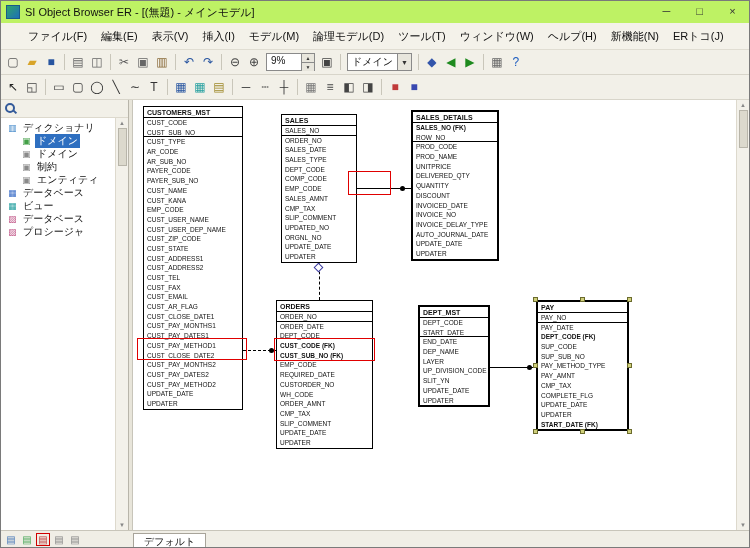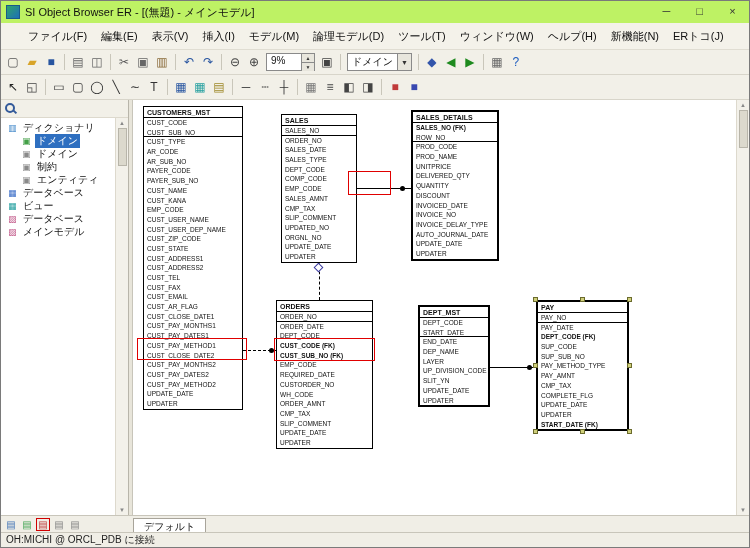--- a/index.html
+++ b/index.html
@@ -205,21 +205,21 @@
             <div class="tree-item" style="padding-left: 6px;">
               <span class="tree-icon" style="color: rgb(38, 160, 160);">▦</span>
               <span class="tree-label">ビュー</span>
             </div>
             <div class="tree-item" style="padding-left: 6px;">
               <span class="tree-icon" style="color: rgb(194, 90, 138);">▨</span>
               <span class="tree-label">データベース</span>
             </div>
             <div class="tree-item" style="padding-left: 6px;">
               <span class="tree-icon" style="color: rgb(194, 90, 138);">▨</span>
-              <span class="tree-label">メインモデル</span>
+              <span class="tree-label">プロシージャ</span>
             </div>
           </div>
         <div class="vscroll">
           <span class="sarrow">▲</span>
           <span class="thumb"></span>
           <span class="filler"></span>
           <span class="sarrow">▼</span>
         </div>
       </div>
     </div>
@@ -370,17 +370,14 @@
     <div class="strip-left" id="mini-icons">
         <span class="ticon-sm" style="color: rgb(74, 122, 184);">▤</span>
         <span class="ticon-sm" style="color: rgb(74, 168, 90);">▤</span>
         <span class="ticon-sm active" style="color: rgb(192, 64, 64);">▤</span>
         <span class="ticon-sm" style="color: rgb(136, 136, 136);">▤</span>
         <span class="ticon-sm" style="color: rgb(136, 136, 136);">▤</span>
       </div>
     <div class="tab">デフォルト</div>
   </div>
 
-  <div class="statusbar">
-    <span>OH:MICHI @ ORCL_PDB に接続</span>
-  </div>
 
 </div>
 
 </body></html>

